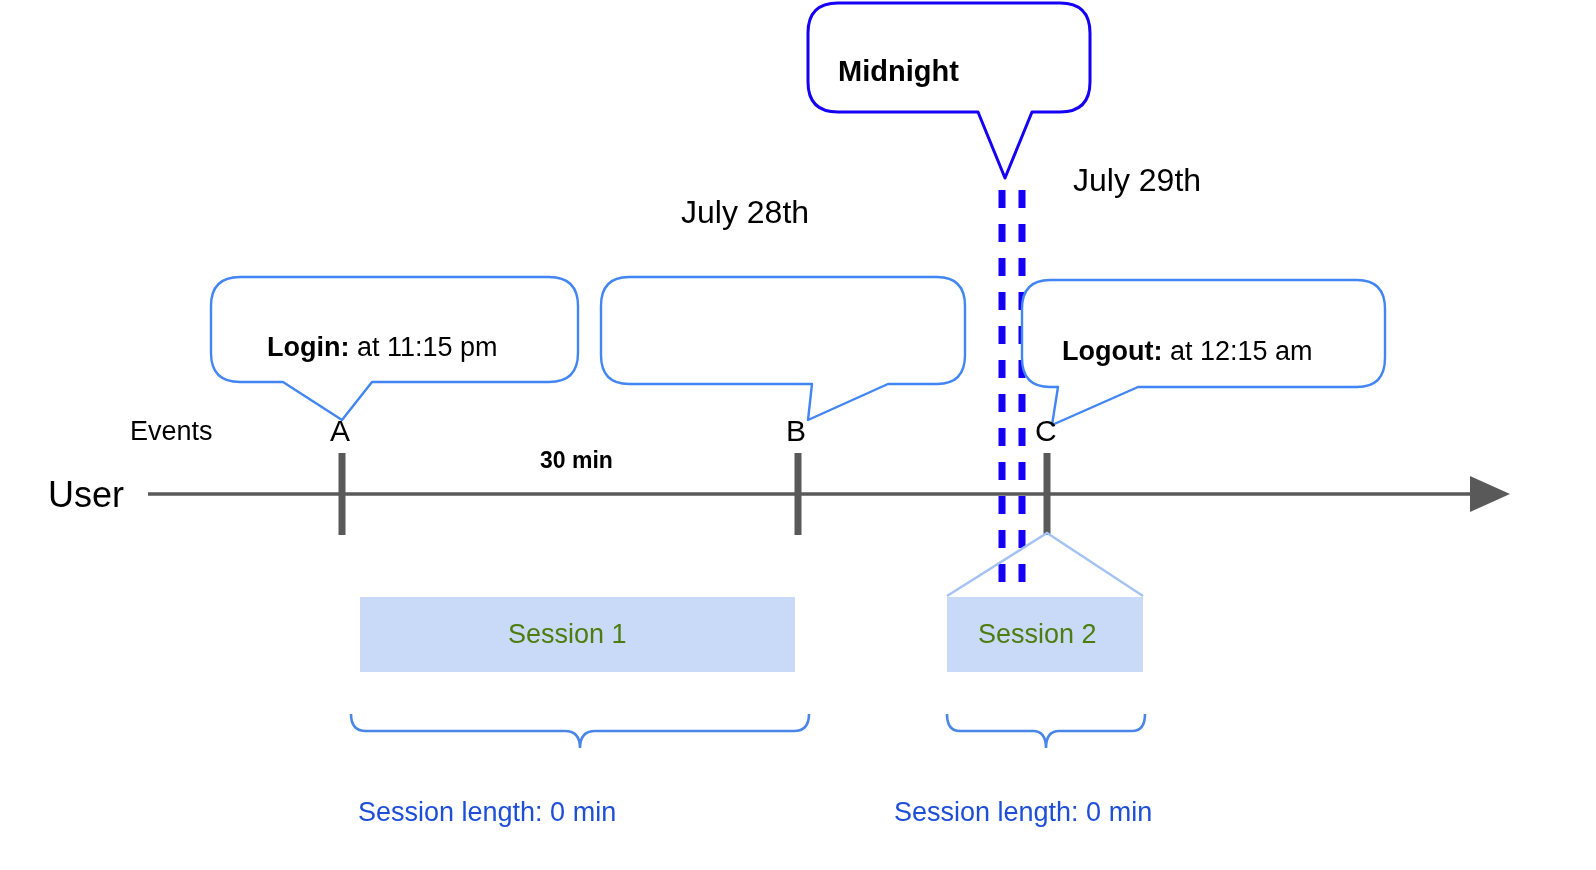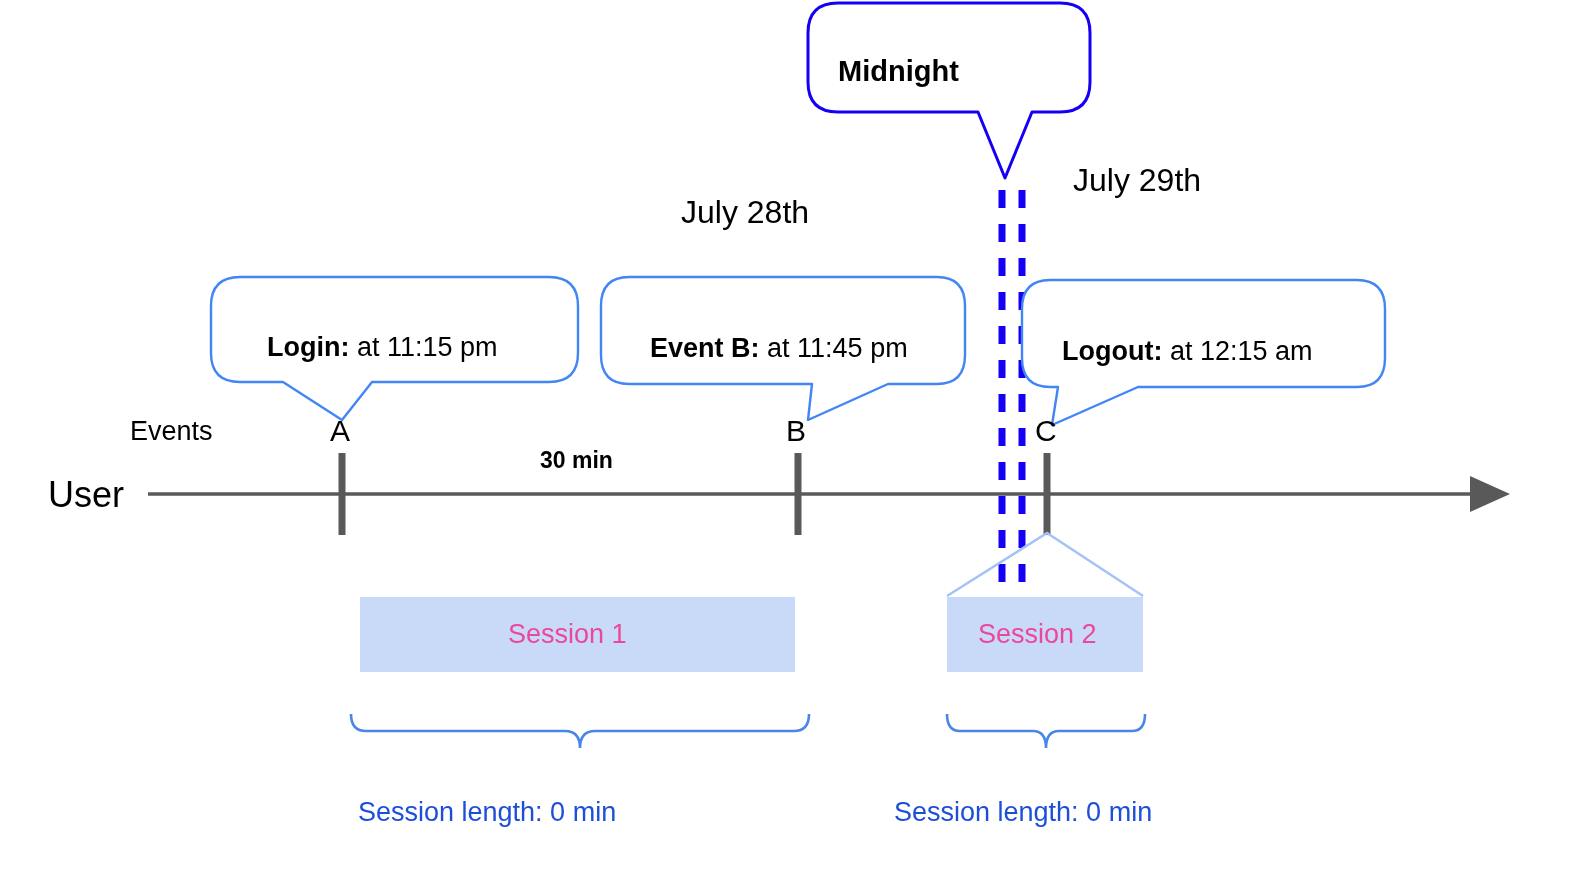--- a/index.html
+++ b/index.html
@@ -59,21 +59,21 @@
   .user-label {
     font-size: 36px;
     color: #000000;
   }
   .gap-label {
     font-size: 23px;
     color: #000000;
   }
   .session-label {
     font-size: 27px;
-    color: #ec4899;
+    color: #4d7c0f;
   }
   .length-label {
     font-size: 27px;
     color: #1d4ed8;
   }
 </style>
 </head>
 <body>
 
 <div id="canvas">
@@ -189,23 +189,20 @@
 
   <div class="txt midnight-label" style="left:838px; top:45px;margin-top:12px;">Midnight</div>
 
   <div class="txt date-label" style="left:681px; top:164px;margin-top:32px;">July 28th</div>
   <div class="txt date-label" style="left:1073px; top:164px;">July 29th</div>
 
   <div class="txt callout-text" style="left:237px; top:307px;">
     <b>Login:</b><span> at 11:15 pm</span>
   </div>
 
-  <div class="txt callout-text" style="left:620px; top:308px;">
-    <b>Event B:</b><span> at 11:45 pm</span>
-  </div>
 
   <div class="txt callout-text" style="left:1032px; top:311px;">
     <b>Logout:</b><span> at 12:15 am</span>
   </div>
 
   <div class="txt events-label" style="left:130px; top:418px;">Events</div>
   <div class="txt user-label" style="left:48px; top:477px;">User</div>
 
   <div class="txt event-letter" style="left:330px; top:416px;">A</div>
   <div class="txt event-letter" style="left:786px; top:416px;">B</div>

